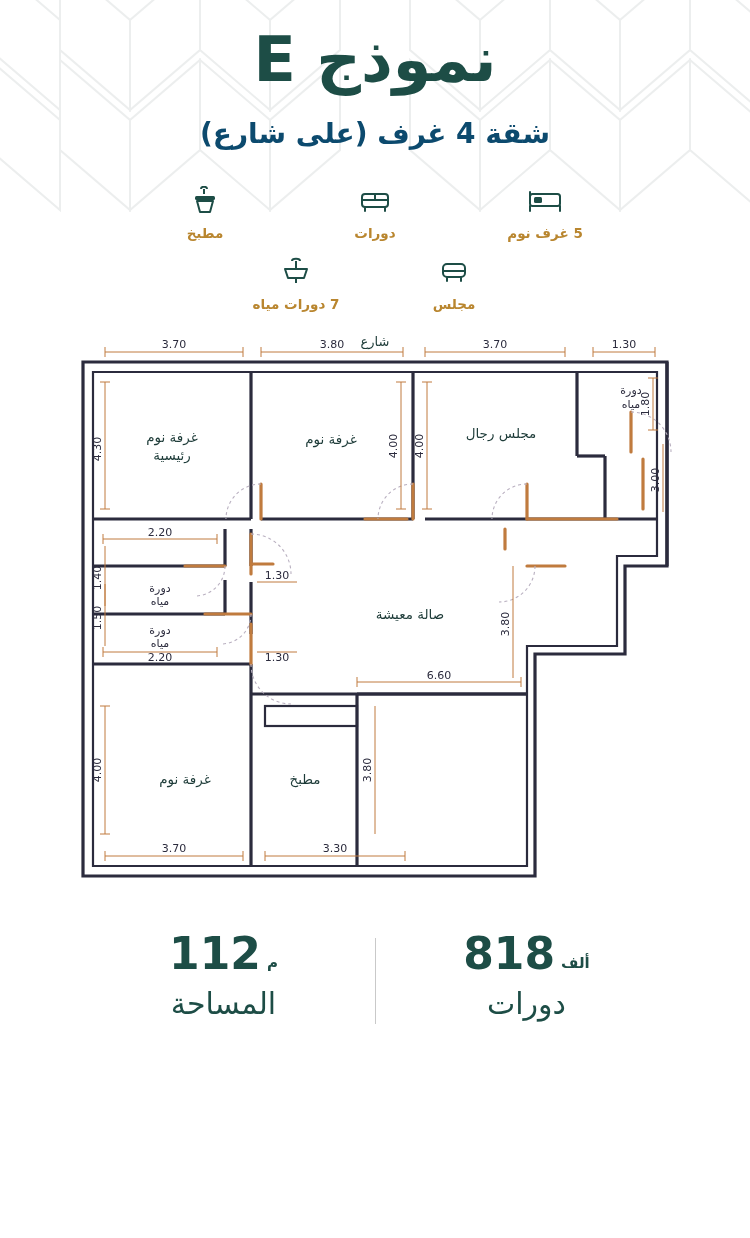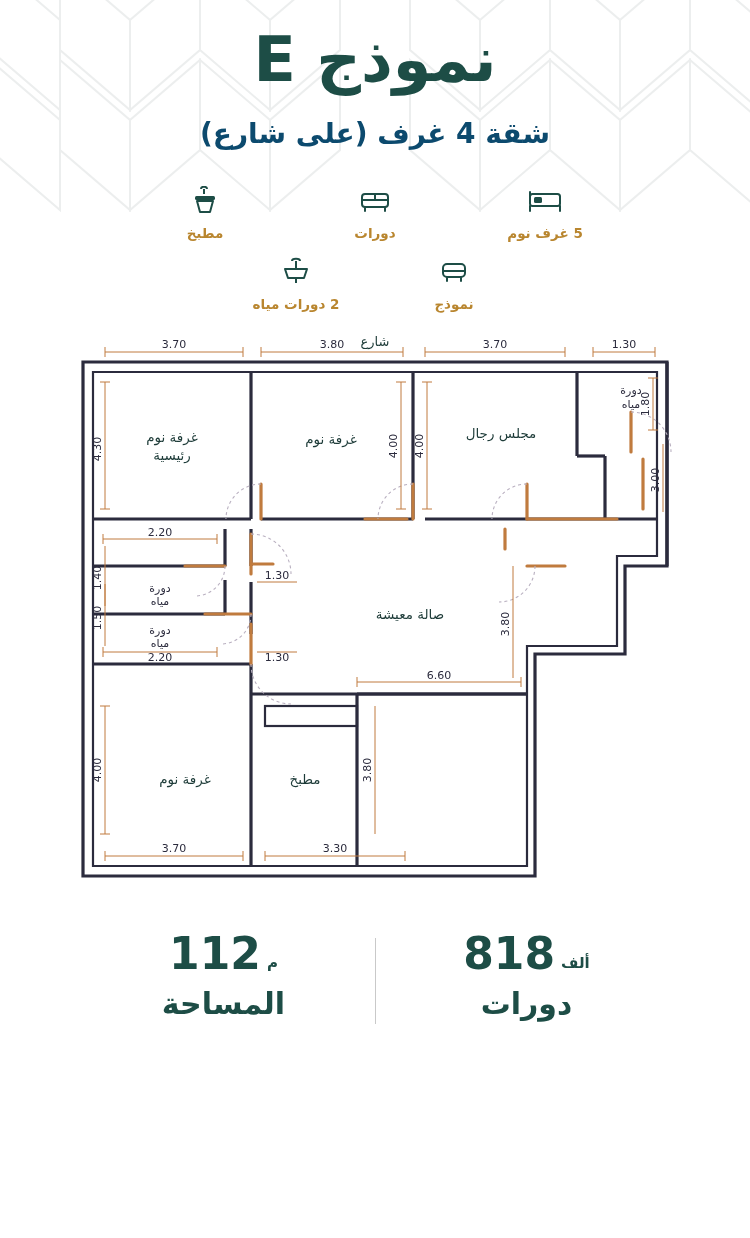--- a/index.html
+++ b/index.html
@@ -60,21 +60,21 @@
   }
   .foot-divider{
     width:1px;background:#c9c9c9;height:86px;margin:6px 26px 0 26px;
   }
   .foot-val{
     font-size:44px;font-weight:bold;color:#1d4d46;line-height:1;
     display:flex;align-items:flex-end;justify-content:center;gap:6px;
   }
   .foot-unit{font-size:15px;font-weight:bold;color:#1d4d46;padding-bottom:5px;}
   .foot-lab{
-    margin-top:10px;font-size:30px;font-weight:bold;color:#1d4d46;text-align:center;
+    margin-top:10px;font-size:30px;font-weight:normal;color:#1d4d46;text-align:center;
   }
 </style>
 </head>
 <body>
 
 <div class="bg-pattern">
   <svg width="750" height="260" viewBox="0 0 750 260" xmlns="http://www.w3.org/2000/svg">
     <g fill="none" stroke="#eceeee" stroke-width="2">
       <path d="M60 -40 L130 20 L130 110 L60 50 Z"></path>
       <path d="M130 20 L200 -40 L200 50 L130 110 Z"></path>
@@ -146,33 +146,33 @@
 
   <div class="feat-row second">
     <div class="feature">
       <div class="ic">
         <svg width="30" height="26" viewBox="0 0 30 26">
           <rect x="4" y="5" width="22" height="13" rx="4" fill="none" stroke="#1d4d46" stroke-width="2"></rect>
           <path d="M4 12 H26" stroke="#1d4d46" stroke-width="2"></path>
           <path d="M8 18 V22 M22 18 V22" stroke="#1d4d46" stroke-width="2" stroke-linecap="round"></path>
         </svg>
       </div>
-      <div class="lab">نموذج</div>
+      <div class="lab">مجلس</div>
     </div>
 
     <div class="feature">
       <div class="ic">
         <svg width="28" height="30" viewBox="0 0 28 30">
           <path d="M10 4 C10 1, 18 1, 18 4" fill="none" stroke="#1d4d46" stroke-width="2"></path>
           <path d="M14 4 V11" stroke="#1d4d46" stroke-width="2"></path>
           <path d="M3 12 H25 L22 21 H6 Z" fill="none" stroke="#1d4d46" stroke-width="2" stroke-linejoin="round"></path>
           <path d="M14 21 V26" stroke="#1d4d46" stroke-width="2"></path>
         </svg>
       </div>
-      <div class="lab">2 دورات مياه</div>
+      <div class="lab">7 دورات مياه</div>
     </div>
   </div>
 </div>
 
 <div class="plan-wrap">
   <svg width="620" height="570" viewBox="0 0 620 570" xmlns="http://www.w3.org/2000/svg">
     <defs>
       <style>
         .wall{stroke:#2b2b3d;stroke-width:3.2;fill:none;}
         .wallthin{stroke:#2b2b3d;stroke-width:2.2;fill:none;}

